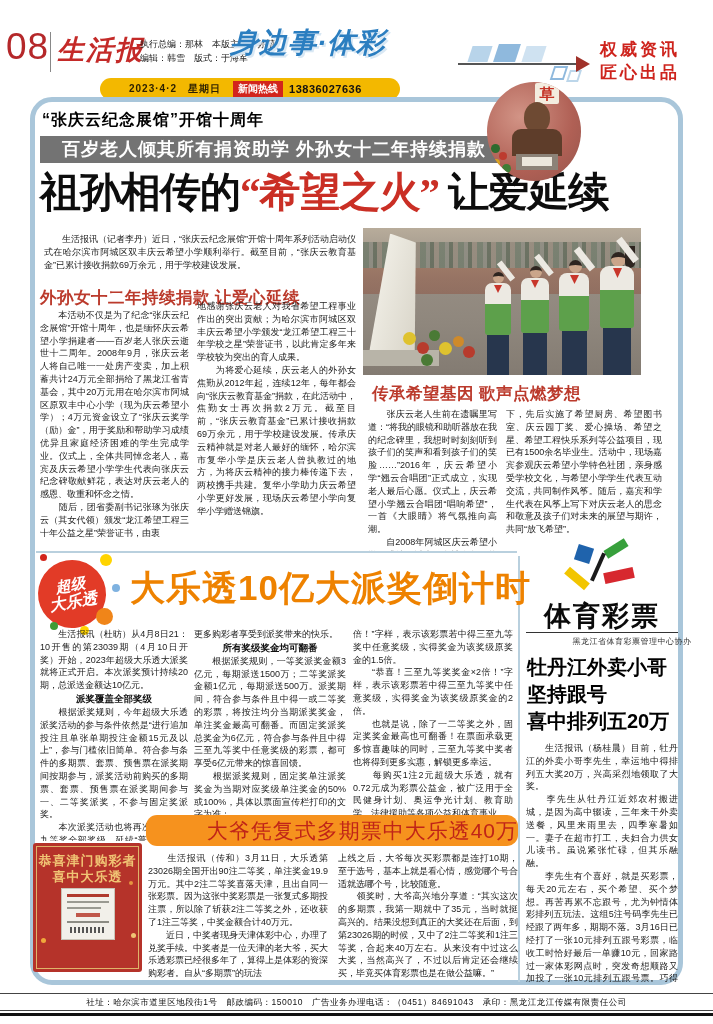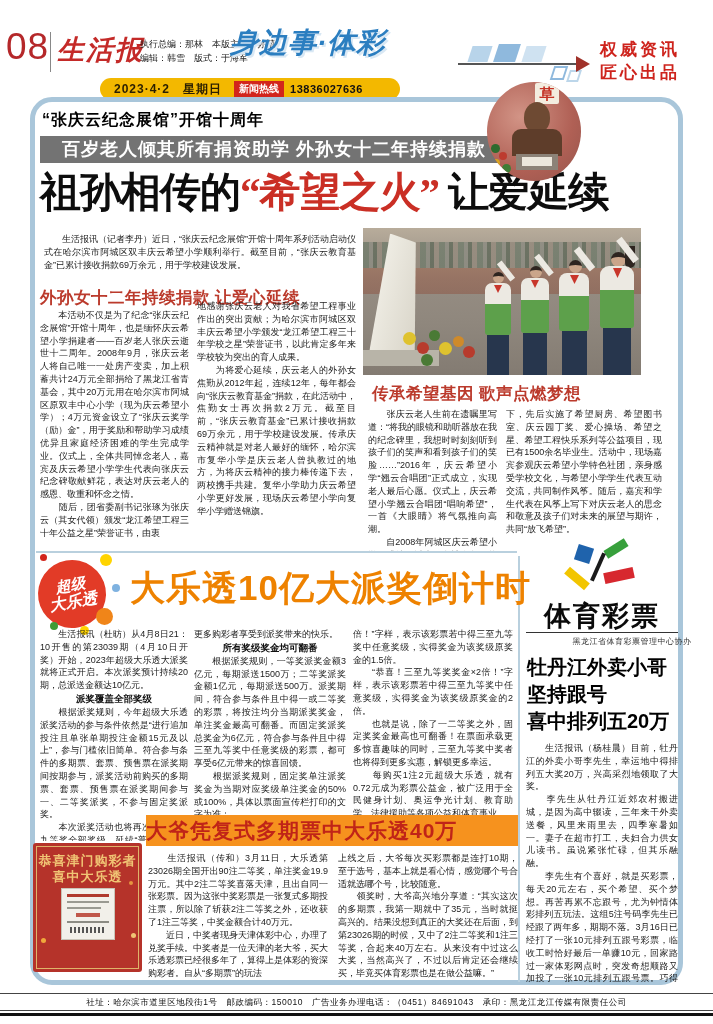--- a/index.html
+++ b/index.html
@@ -11,21 +11,21 @@
   .col-sub{font-size:9.5px;line-height:14px;font-weight:bold;text-align:center;color:#111;}
   
   .page-num{font-size:37px;color:#b5282a;letter-spacing:1px;}
   .masthead{font-size:27px;color:#c42a28;font-weight:bold;font-style:italic;letter-spacing:2px;}
   .credits{font-size:9px;color:#222;line-height:14px;white-space:pre-line;}
   .section-title{font-size:28px;color:#2b7ec0;font-weight:900;font-style:italic;letter-spacing:1px;
                  text-shadow:2px 2px 0 #d9e8f4;}
   .slogan{font-size:17px;font-weight:900;color:#ce231c;letter-spacing:3px;line-height:23px;white-space:pre-line;}
   .date-bar{left:100px;top:78px;width:300px;height:22px;background:#f3b800;border-radius:11px;
             display:flex;align-items:center;padding:0 14px;box-sizing:border-box;}
-  .date-text{font-size:12px;font-weight:bold;color:#2a1f00;letter-spacing:1px;}
+  .date-text{font-size:10px;font-weight:bold;color:#2a1f00;letter-spacing:1px;margin-left:15px;}
   .hotline-label{background:#d2251c;color:#fff;font-size:10px;font-weight:bold;padding:1px 5px;margin-left:12px;}
   .hotline-num{font-size:11px;font-weight:bold;color:#111;margin-left:6px;letter-spacing:0.5px;}
   .frame{left:30px;top:97px;width:653px;height:888px;border:5px solid #a9c6da;border-radius:22px;box-sizing:border-box;}
   
   .kicker{font-size:16px;font-weight:bold;color:#000;letter-spacing:1px;}
   .banner{left:40px;top:136px;width:468px;height:27px;background:#737373;color:#fff;
           font-size:18px;font-weight:bold;line-height:27px;text-align:center;letter-spacing:1px;}
   .headline{font-size:41px;font-weight:900;font-family:"Liberation Serif","DejaVu Serif",serif;
             letter-spacing:-1px;white-space:nowrap;color:#0d0d0d;}
   .headline .red{color:#ca2f25;}
@@ -45,22 +45,22 @@
   .brand{font-size:27px;font-weight:900;color:#0a0a0a;letter-spacing:2px;text-align:center;}
   .brand-sub{font-size:8px;color:#333;text-align:center;letter-spacing:0.5px;}
   .sb-headline{font-size:20px;font-weight:900;color:#000;line-height:27px;white-space:pre-line;}
   
   .ad-box{left:33px;top:843px;width:109px;height:129px;background:#b5332a;border-radius:3px;overflow:hidden;}
   .ad-border{position:absolute;left:3px;top:3px;right:3px;bottom:3px;border:1px solid #dfb46a;}
   .ad-line{width:100%;text-align:center;color:#f0c474;font-weight:900;letter-spacing:1px;}
   .ad-badge{position:absolute;left:14px;top:99px;width:80px;height:21px;background:#ffdf8a;border-radius:5px;
             text-align:left;line-height:21px;color:#c1272d;font-weight:900;font-size:14px;margin-top:45px;}
   
-  .bottom-bar{left:146px;top:815px;width:372px;height:31px;background:#f6921e;text-align:left;
-              font-size:21px;font-weight:700;color:#c02418;line-height:31px;letter-spacing:1px;}
+  .bottom-bar{left:146px;top:815px;width:372px;height:31px;background:#f6921e;text-align:right;
+              font-size:21px;font-weight:400;color:#c02418;line-height:31px;letter-spacing:1px;border-radius:11px;}
   
   .footer-text{width:713px;text-align:center;font-size:8.5px;color:#111;letter-spacing:0.5px;}
   .divider{background:#b9d0de;}
 </style>
 </head>
 <body>
 
 <div class="page">
 
   <div class="abs page-num" style="left:6px;top:26px;">08</div>

